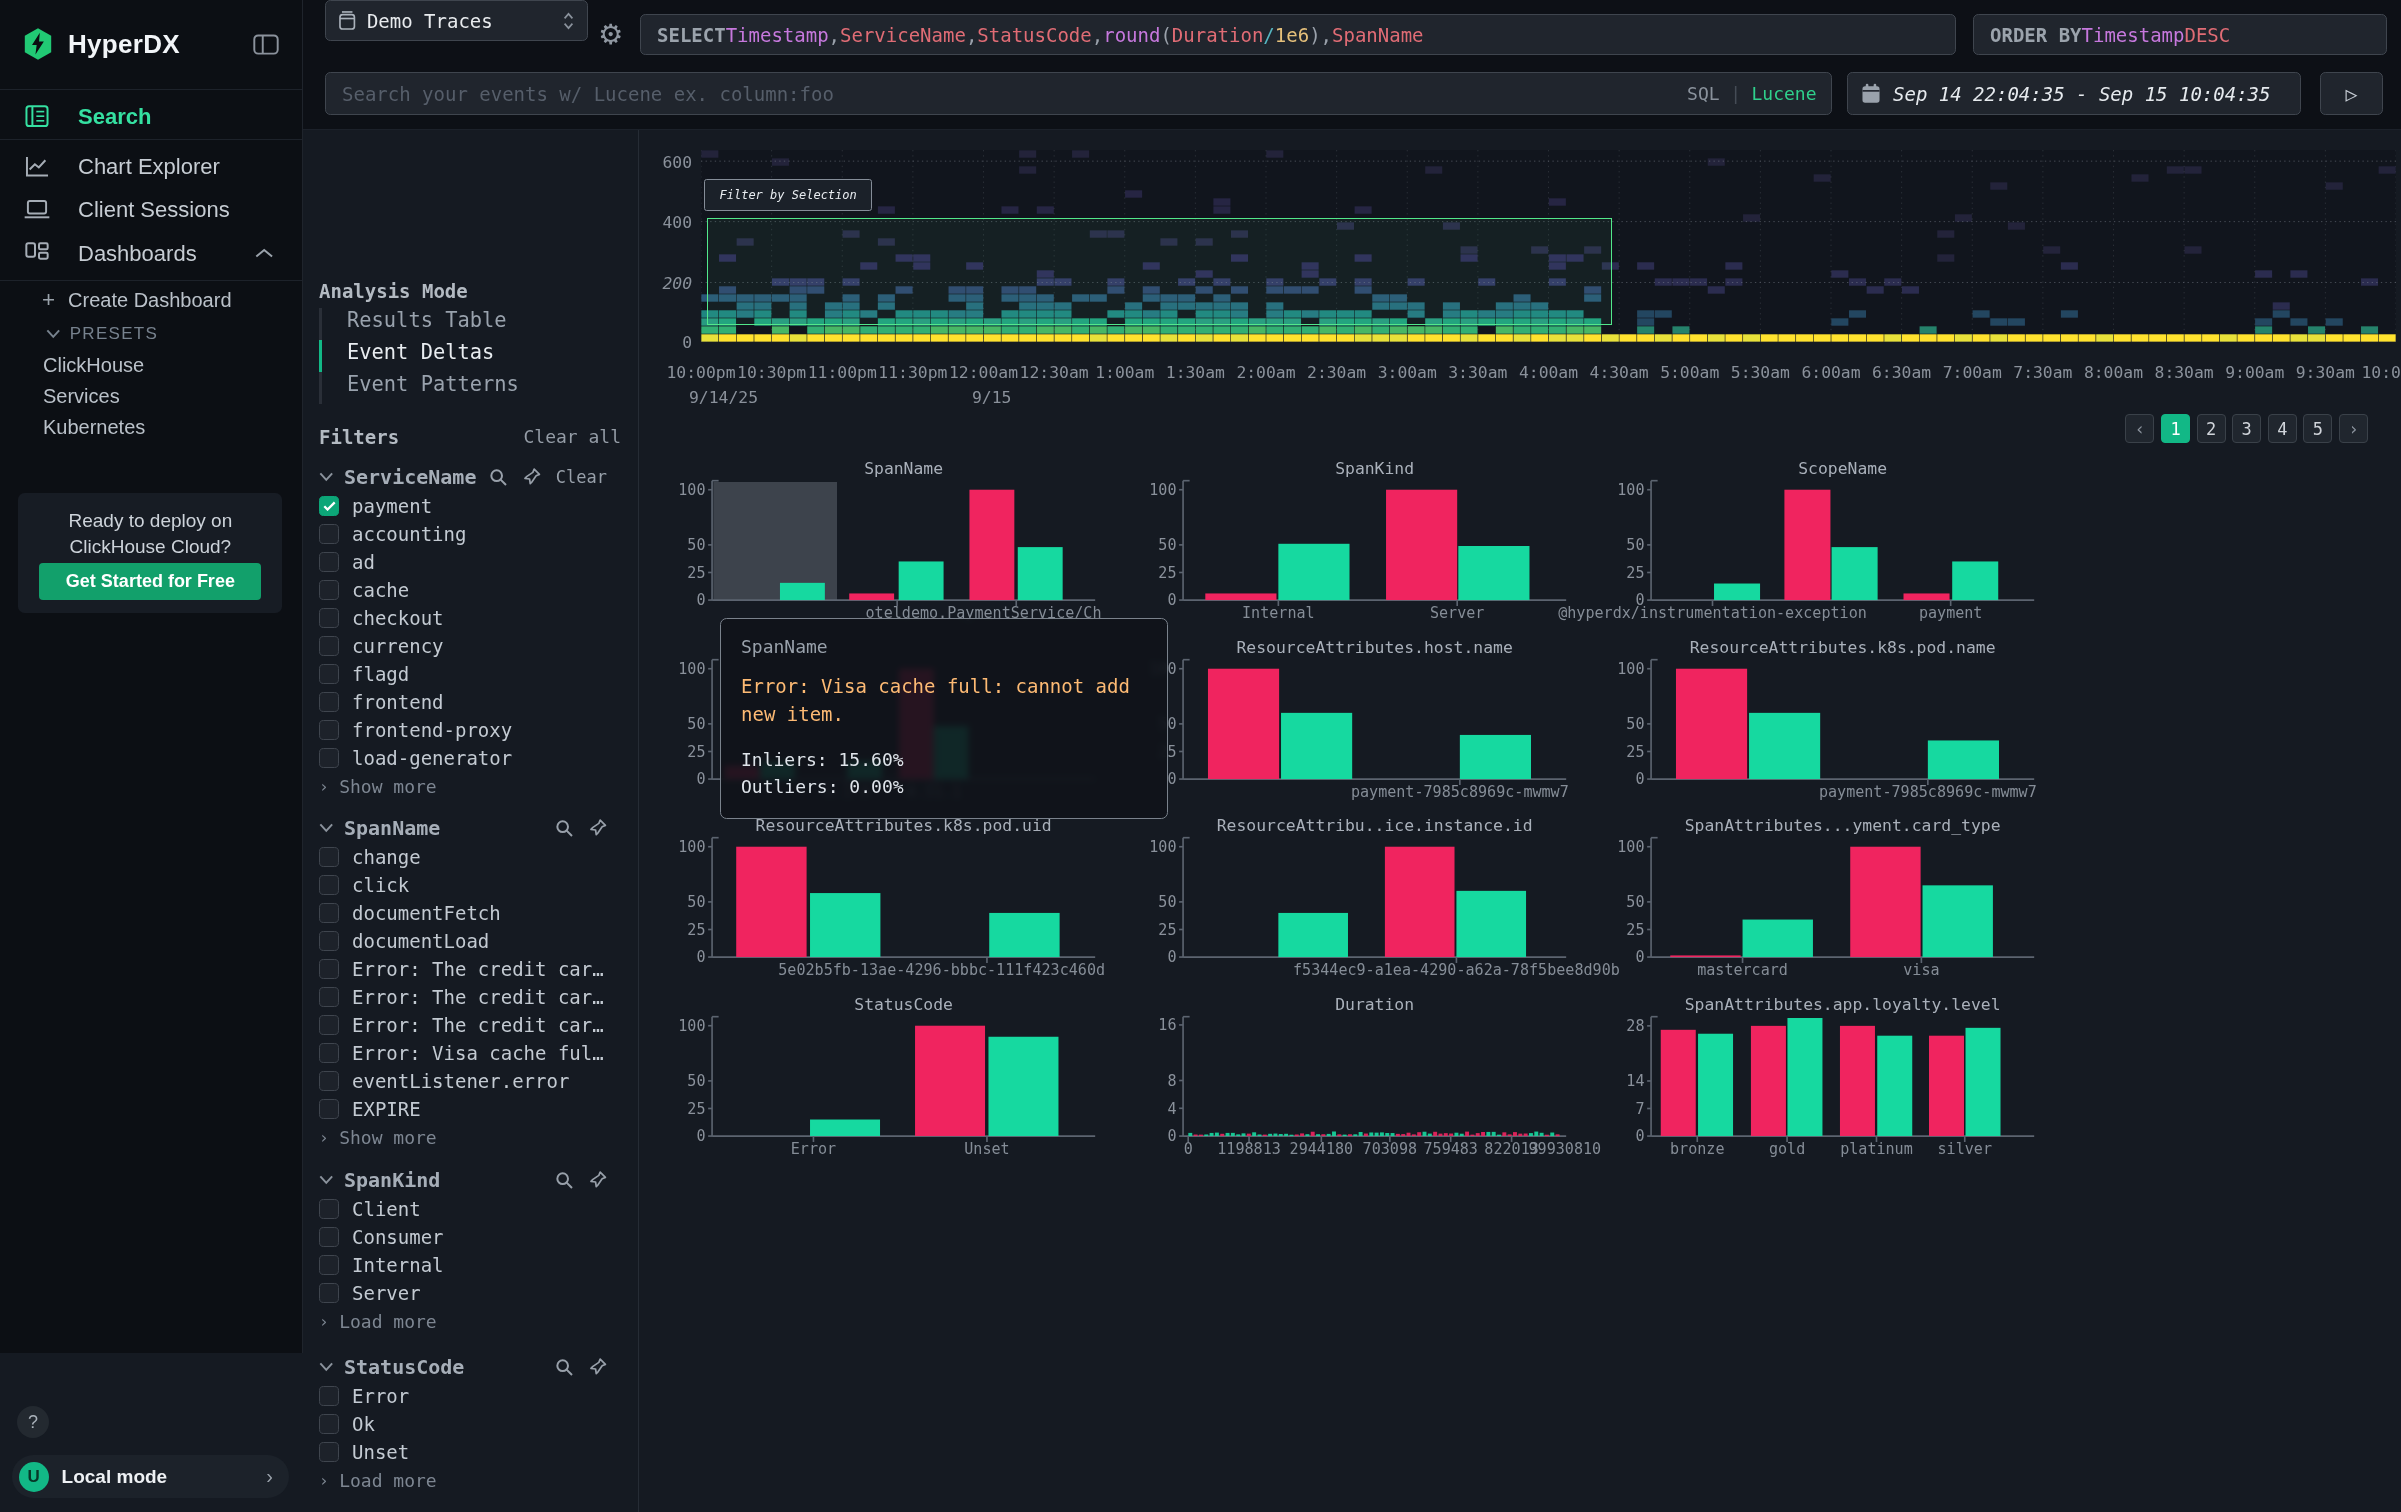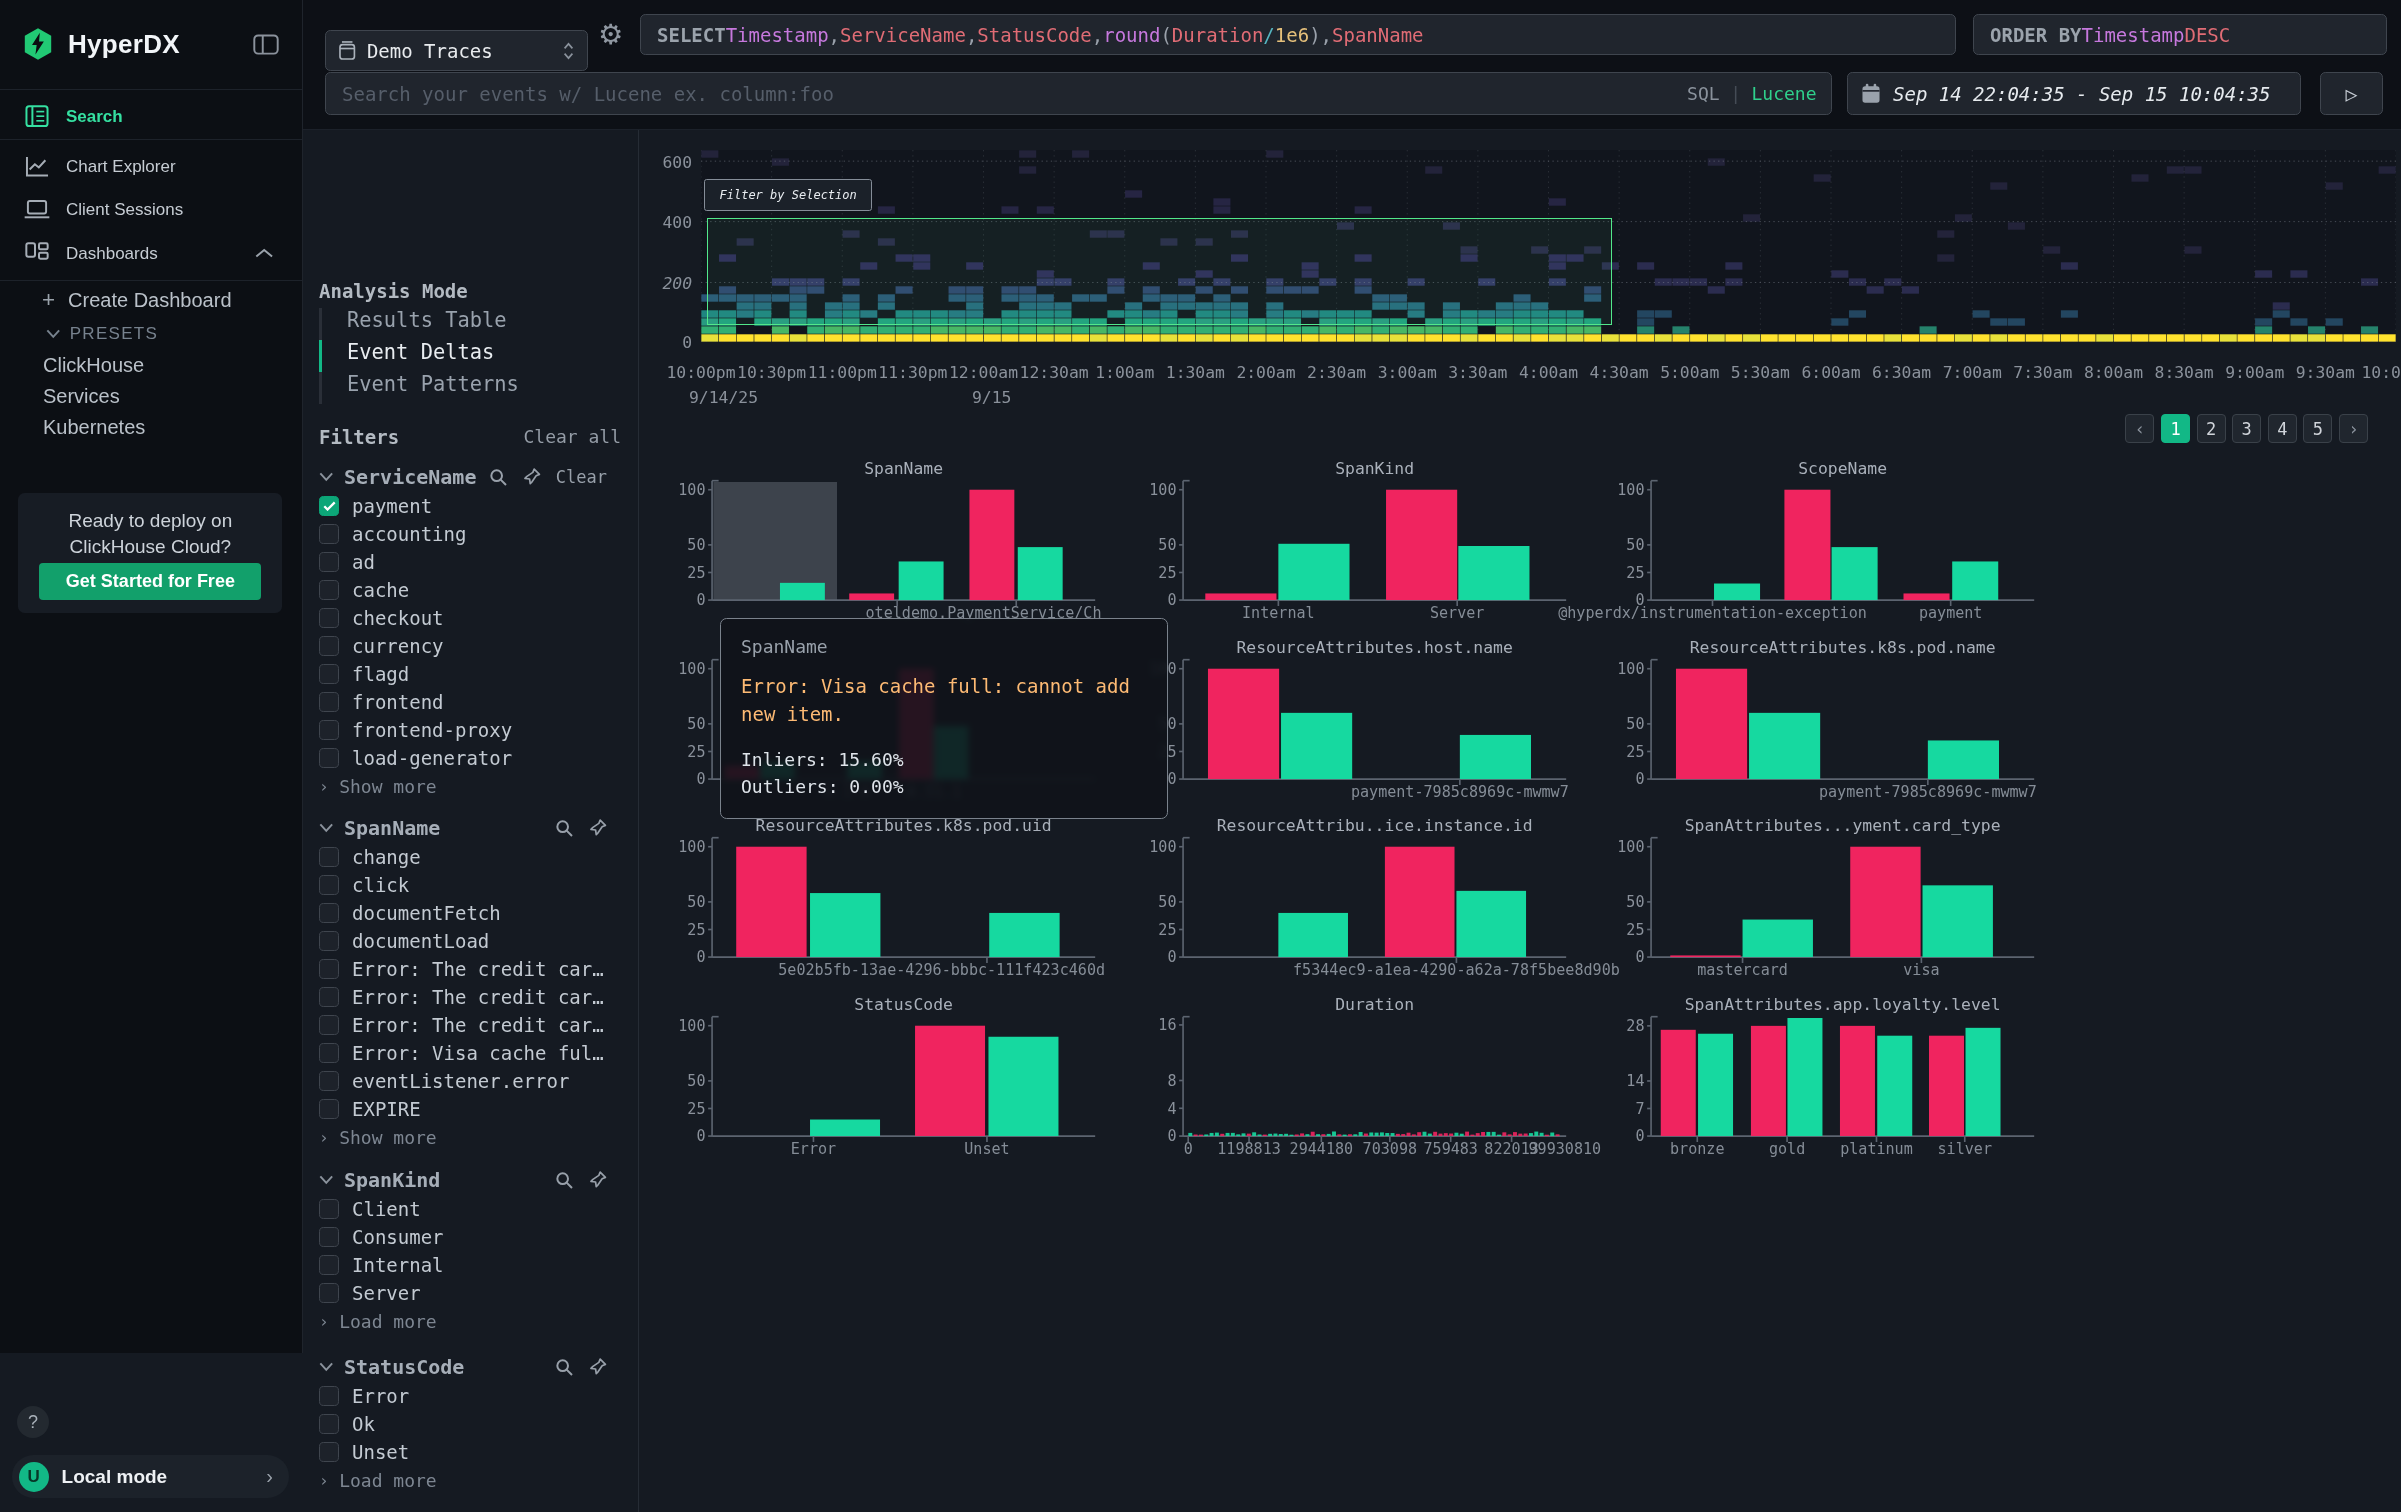--- a/index.html
+++ b/index.html
@@ -9,21 +9,21 @@
   .abs{position:absolute}
 
   
   #sidebar{position:absolute;left:0;top:0;width:302px;height:1353px;background:#0c0f14;border-right:0.7px solid #1f242c;font-family:"Liberation Sans",sans-serif;}
   .logo-row{position:absolute;left:20px;top:26px;display:flex;align-items:center;gap:12px;}
   .logo-badge{width:36px;height:36px;display:flex;align-items:center;justify-content:center;}
   .logo-name{font-size:26px;font-weight:bold;color:#f2f5f8;letter-spacing:0.3px;}
   .collapse-btn{position:absolute;left:253px;top:34px;color:#8b929c;cursor:pointer;}
   .nav-item{position:absolute;left:0;width:302px;height:41px;display:flex;align-items:center;cursor:pointer;}
   .nav-item .nicon{width:26px;margin-left:24px;display:flex;justify-content:center;}
-  .nav-item .nlabel{margin-left:16px;font-size:17px;color:#c6ccd3;}
+  .nav-item .nlabel{margin-left:28px;font-size:22px;color:#c6ccd3;}
   .nav-item.active .nlabel{color:#35e0a1;font-weight:bold;}
   .sb-divider{position:absolute;left:0;width:302px;height:0.7px;background:#1d222a;}
   .side-sub{position:absolute;font-size:20px;color:#bac1c9;cursor:pointer;}
   .presets-hdr{position:absolute;font-size:17px;color:#77828e;letter-spacing:1.3px;cursor:pointer;display:flex;align-items:center;gap:9.2px;}
   #promo{position:absolute;left:18.4px;top:493px;width:264px;height:120px;background:#171c24;border-radius:6.6px;text-align:center;}
   #promo .pline{font-size:19px;color:#cdd3da;line-height:26px;}
   #promo .pline:first-child{margin-top:14.5px;}
   .cta-btn{position:absolute;left:21px;top:70px;width:222px;height:37px;background:#12a06b;border-radius:4px;
            color:#fff;font-weight:bold;font-size:18px;display:flex;align-items:center;justify-content:center;cursor:pointer;}
   #help-btn{position:absolute;left:17px;top:1406px;width:32px;height:32px;border-radius:50%;background:#232930;color:#aab2bb;
@@ -38,21 +38,21 @@
   
   #topbar{position:absolute;left:303px;top:0;width:2098px;height:129px;background:#0d1016;border-bottom:0.7px solid #1c212a;}
   .tb-box{position:absolute;height:41px;background:#20252d;border:1.3px solid #3f454e;border-radius:5.3px;box-sizing:border-box;
           display:flex;align-items:center;font-size:19px;}
   .tok-kw{color:#9ba3ac;font-weight:bold;}
   .tok-id{color:#c678dd;}
   .tok-col{color:#e06c75;}
   .tok-pun{color:#9aa1ab;}
   .tok-op{color:#56b6c2;}
   .tok-num{color:#e5c07b;}
-  #src-select{left:22px;top:30px;width:263px;cursor:pointer;}
+  #src-select{left:22px;top:0;width:263px;cursor:pointer;}
   #src-select .src-label{color:#e8ebee;margin-left:10.5px;}
   #gear{position:absolute;left:295px;top:18.4px;color:#8f97a1;font-size:28px;cursor:pointer;font-family:"DejaVu Sans",sans-serif;}
   #sql-editor{left:337px;top:14px;width:1316px;cursor:text;padding-left:16px;}
   #orderby{left:1670px;top:14px;width:414px;cursor:text;padding-left:16px;}
   #search-input{left:22px;top:72px;width:1507px;height:43px;cursor:text;padding-left:16px;justify-content:space-between;}
   .placeholder{color:#565e6a;}
   .mode-toggle{margin-right:14.5px;font-size:18px;display:flex;gap:10.5px;align-items:center;}
   .mode-sql{color:#8a929c;cursor:pointer;}
   .mode-sep{color:#454c56;}
   .mode-lucene{color:#2fd18c;cursor:pointer;}

